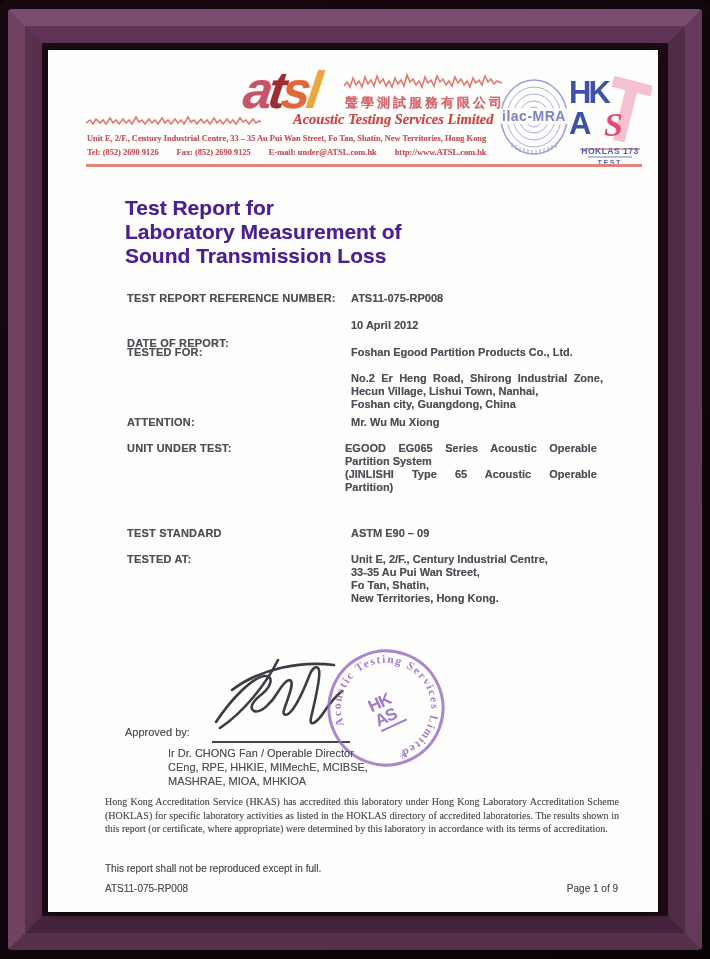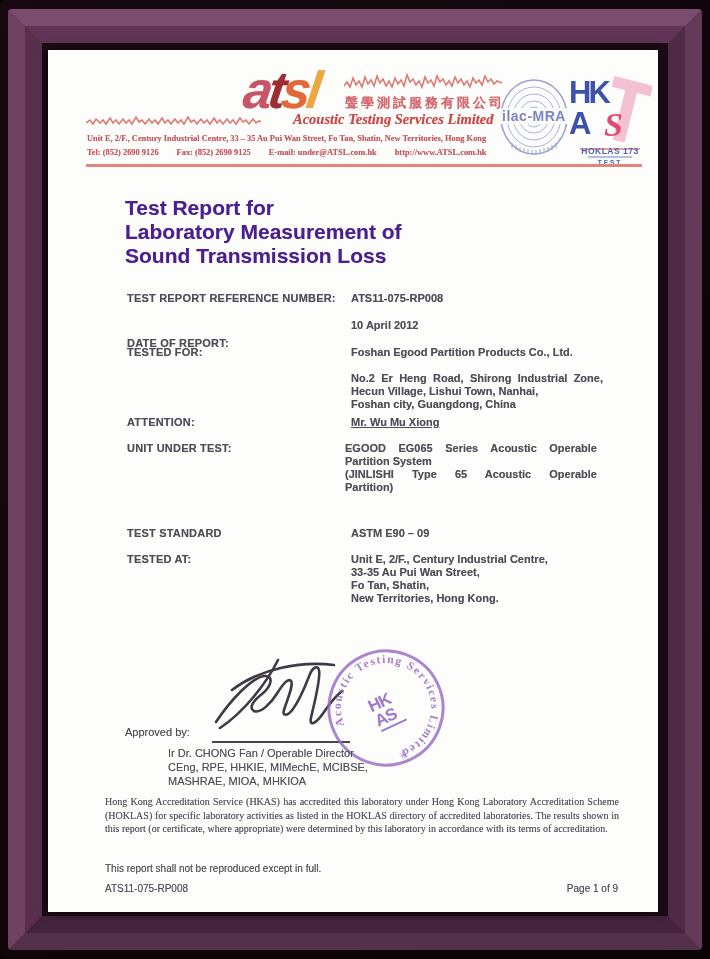--- a/index.html
+++ b/index.html
@@ -120,21 +120,21 @@
 
     <div class="abs flabel doc-text" style="left:79px;top:296px;">TESTED FOR:</div>
     <div class="abs fvalue doc-text" style="left:303px;top:296px;">Foshan Egood Partition Products Co., Ltd.</div>
     <div class="abs fvalue doc-text" style="left:303px;top:322px;">
       <div class="just">No.2 Er Heng Road, Shirong Industrial Zone,</div>
       <div>Hecun Village, Lishui Town, Nanhai,</div>
       <div>Foshan city, Guangdong, China</div>
     </div>
 
     <div class="abs flabel doc-text" style="left:79px;top:366px;">ATTENTION:</div>
-    <div class="abs fvalue doc-text" style="left:303px;top:366px;text-decoration:underline;">Mr. Wu Mu Xiong</div>
+    <div class="abs fvalue doc-text" style="left:303px;top:366px;">Mr. Wu Mu Xiong</div>
 
     <div class="abs flabel doc-text" style="left:79px;top:392px;">UNIT UNDER TEST:</div>
     <div class="abs fvalue doc-text" style="left:297px;top:392px;">
       <div class="just">EGOOD EG065 Series Acoustic Operable</div>
       <div>Partition System</div>
       <div class="just">(JINLISHI Type 65 Acoustic Operable</div>
       <div>Partition)</div>
     </div>
 
     <div class="abs flabel doc-text" style="left:79px;top:477px;">TEST STANDARD</div>

